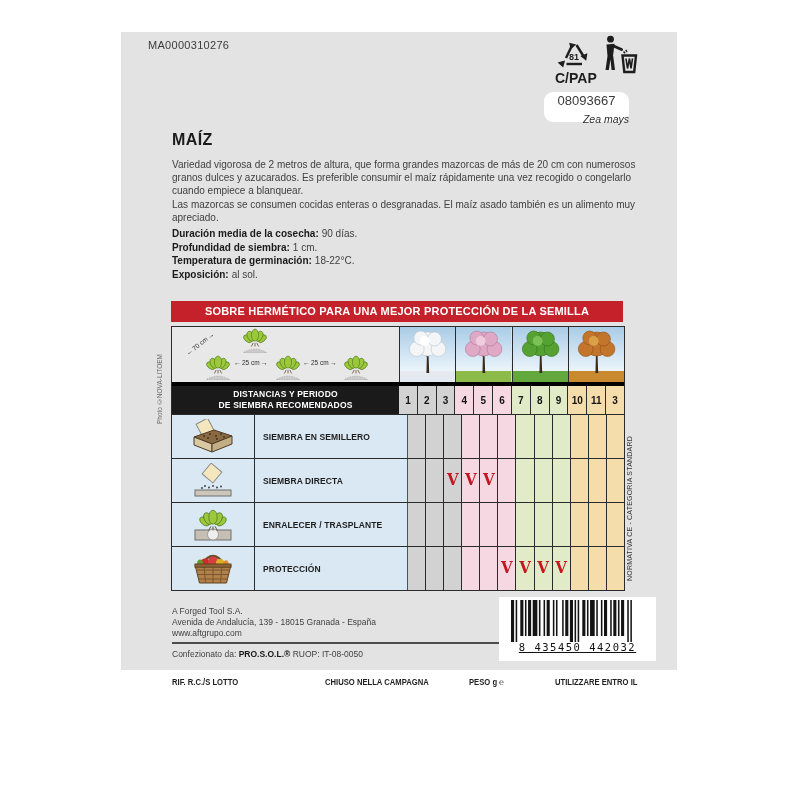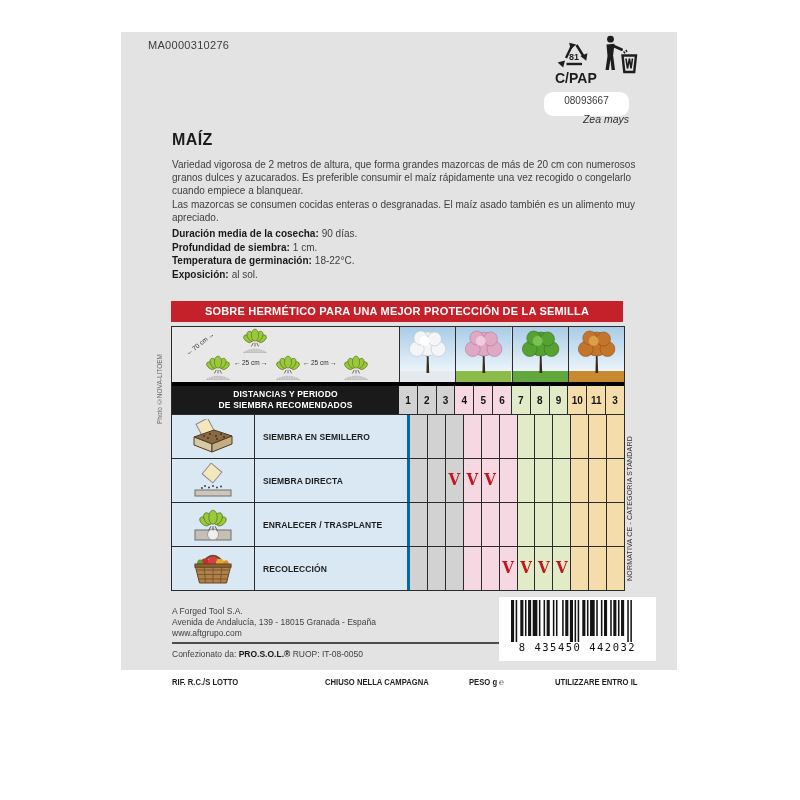--- a/index.html
+++ b/index.html
@@ -4,21 +4,21 @@
 <style>
   html,body{margin:0;padding:0;}
   body{width:800px;height:800px;background:#ffffff;font-family:"Liberation Sans",sans-serif;position:relative;overflow:hidden;color:#3f3f3f;}
   .abs{position:absolute;}
   .packet{position:absolute;left:121px;top:32px;width:556px;height:638px;background:#e3e3e3;}
 
   .code-top{left:27px;top:7px;font-size:11px;color:#3c3c3c;letter-spacing:0.3px;}
   .recycle-wrap{left:434px;top:6px;width:38px;text-align:center;}
   .recycle-wrap .mat{font-size:14px;font-weight:bold;color:#1d1d1d;margin-top:-2px;}
   .tidyman-wrap{left:477px;top:3px;}
-  .pill{left:423px;top:60px;width:85px;height:24px;background:#ffffff;border-radius:9px;text-align:center;font-size:10px;line-height:17px;color:#3a3a3a;}
+  .pill{left:423px;top:60px;width:85px;height:30px;background:#ffffff;border-radius:9px;text-align:center;font-size:13px;line-height:17px;color:#3a3a3a;}
   .latin{left:308px;top:81px;width:200px;text-align:right;font-style:italic;font-size:10.5px;color:#2e2e2e;}
 
   .title{left:51px;top:99px;font-size:16px;font-weight:bold;color:#1c1c1c;letter-spacing:0.4px;}
   .desc{left:51px;top:126px;width:464px;font-size:10px;line-height:13.2px;color:#404040;}
   .desc p{margin:0;}
   .specs{left:51px;top:195px;font-size:10px;line-height:13.6px;color:#404040;}
   .specs b{color:#1a1a1a;margin-right:3px;}
 
   .banner{left:50px;top:269px;width:452px;height:21px;background:#c5212a;color:#ffffff;font-weight:bold;font-size:11px;text-align:center;line-height:21px;letter-spacing:0.2px;}
 
@@ -32,38 +32,38 @@
   .t-seasons{flex:1;display:flex;}
   .season{flex:1;min-width:0;}
   .season + .season{border-left:1px solid #2b2b2b;}
   .season svg{display:block;width:100%;height:55px;}
   .t-head{height:28px;display:flex;border-top:4px solid #000000;}
   .t-blackbanner{width:227px;background:#1a1a1a;color:#ffffff;font-size:8.5px;font-weight:bold;text-align:center;display:flex;flex-direction:column;justify-content:center;line-height:1.3;letter-spacing:0.2px;}
   .t-months{flex:1;display:flex;}
   .t-months .mcell{font-weight:bold;font-size:10px;color:#141414;}
   .t-row{height:43px;display:flex;border-top:1px solid #2b2b2b;}
   .t-icon{width:82px;background:#d9e8f3;border-right:1px solid #2b2b2b;display:flex;align-items:center;justify-content:center;}
-  .t-label{width:144px;background:#d9e8f3;border-right:3px solid #0369a1;font-size:8.5px;font-weight:bold;color:#1d1d1d;display:flex;align-items:center;padding-left:8px;letter-spacing:0.1px;}
+  .t-label{width:144px;background:#d9e8f3;border-right:1px solid #0369a1;font-size:8.5px;font-weight:bold;color:#1d1d1d;display:flex;align-items:center;padding-left:8px;letter-spacing:0.1px;}
   .t-grid{flex:1;display:flex;}
   .mcell{flex:1;min-width:0;display:flex;align-items:center;justify-content:center;}
   .mcell + .mcell{border-left:1px solid #2b2b2b;}
   .vmark{font-family:"DejaVu Serif",serif;font-weight:bold;font-size:15px;line-height:1;transform:scaleY(1.05);}
 
   .d-label{position:absolute;font-size:6.5px;color:#2e2e2e;white-space:nowrap;}
   .d-label .arr{font-size:7px;margin:0 1px;color:#2e2e2e;}
   .d70{left:10px;top:13px;transform:rotate(-38deg);}
   .lett{position:absolute;width:28px;height:26px;}
 
   .address{left:51px;top:574px;font-size:8.5px;line-height:11px;color:#3f3f3f;}
   .divider{left:51px;top:610px;width:331px;height:2px;background:#4c4c4c;}
   .packer{left:51px;top:617px;font-size:8.5px;color:#3f3f3f;}
   .packer b{color:#161616;}
   .barcode{left:378px;top:565px;width:157px;height:64px;background:#ffffff;text-align:center;padding-top:3px;box-sizing:border-box;}
   .barcode svg{display:block;margin:0 auto;}
-  .bc-digits{font-family:"DejaVu Sans Mono",monospace;font-size:10.5px;color:#111;letter-spacing:1.5px;margin-top:-1px;}
+  .bc-digits{font-family:"DejaVu Sans Mono",monospace;font-size:10.5px;color:#111;letter-spacing:1.5px;margin-top:-1px;text-decoration:underline;}
 
   .bottom-label{position:absolute;top:677px;font-size:8.5px;font-weight:bold;color:#1f1f1f;transform:scaleX(0.9);transform-origin:left center;white-space:nowrap;}
   .bl-0{left:172px;} .bl-1{left:325px;} .bl-2{left:469px;} .bl-3{left:555px;}
 
   .rowicon{width:46px;height:36px;display:block;}
 </style>
 </head>
 <body>
 
 <svg width="0" height="0" style="position:absolute" aria-hidden="true">
@@ -385,21 +385,21 @@
               <line x1="7.5" y1="23.5" x2="38.5" y2="23.5"></line>
               <line x1="8.5" y1="28" x2="37.5" y2="28"></line>
               <line x1="14" y1="14" x2="15.5" y2="32"></line>
               <line x1="23" y1="14" x2="23" y2="32"></line>
               <line x1="32" y1="14" x2="30.5" y2="32"></line>
             </g>
           <rect x="5" y="13" width="36" height="3.2" fill="#8f6536" stroke="#5f4222"></rect>
         </svg>
       </div>
       <div class="t-label">
-          <span>RECOLECCIÓN</span>
+          <span>PROTECCIÓN</span>
         </div>
       <div class="t-grid">
           <div class="mcell" style="background: rgb(210, 210, 210);"></div>
           <div class="mcell" style="background: rgb(210, 210, 210);"></div>
           <div class="mcell" style="background: rgb(210, 210, 210);"></div>
           <div class="mcell" style="background: rgb(245, 216, 226);"></div>
           <div class="mcell" style="background: rgb(245, 216, 226);"></div>
           <div class="mcell" style="background: rgb(245, 216, 226);">
             <span class="vmark" style="color: rgb(196, 22, 31);">V</span>
           </div>

